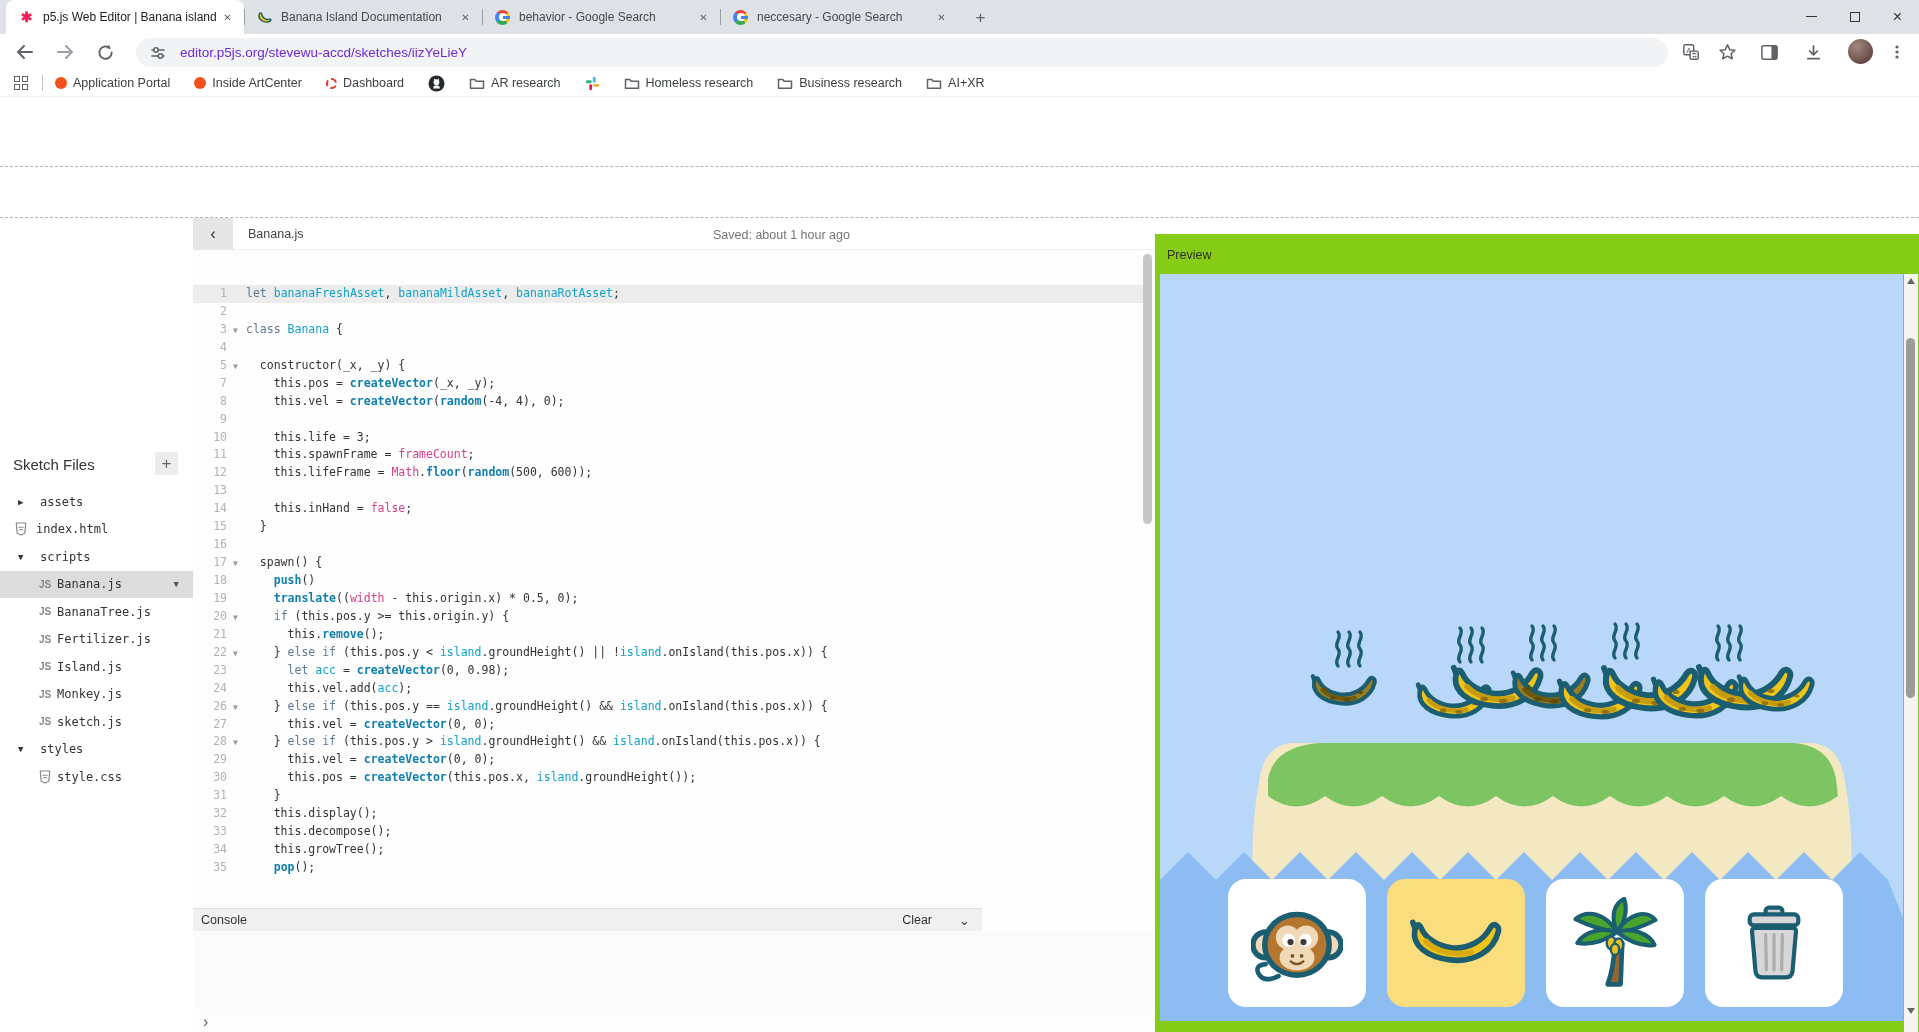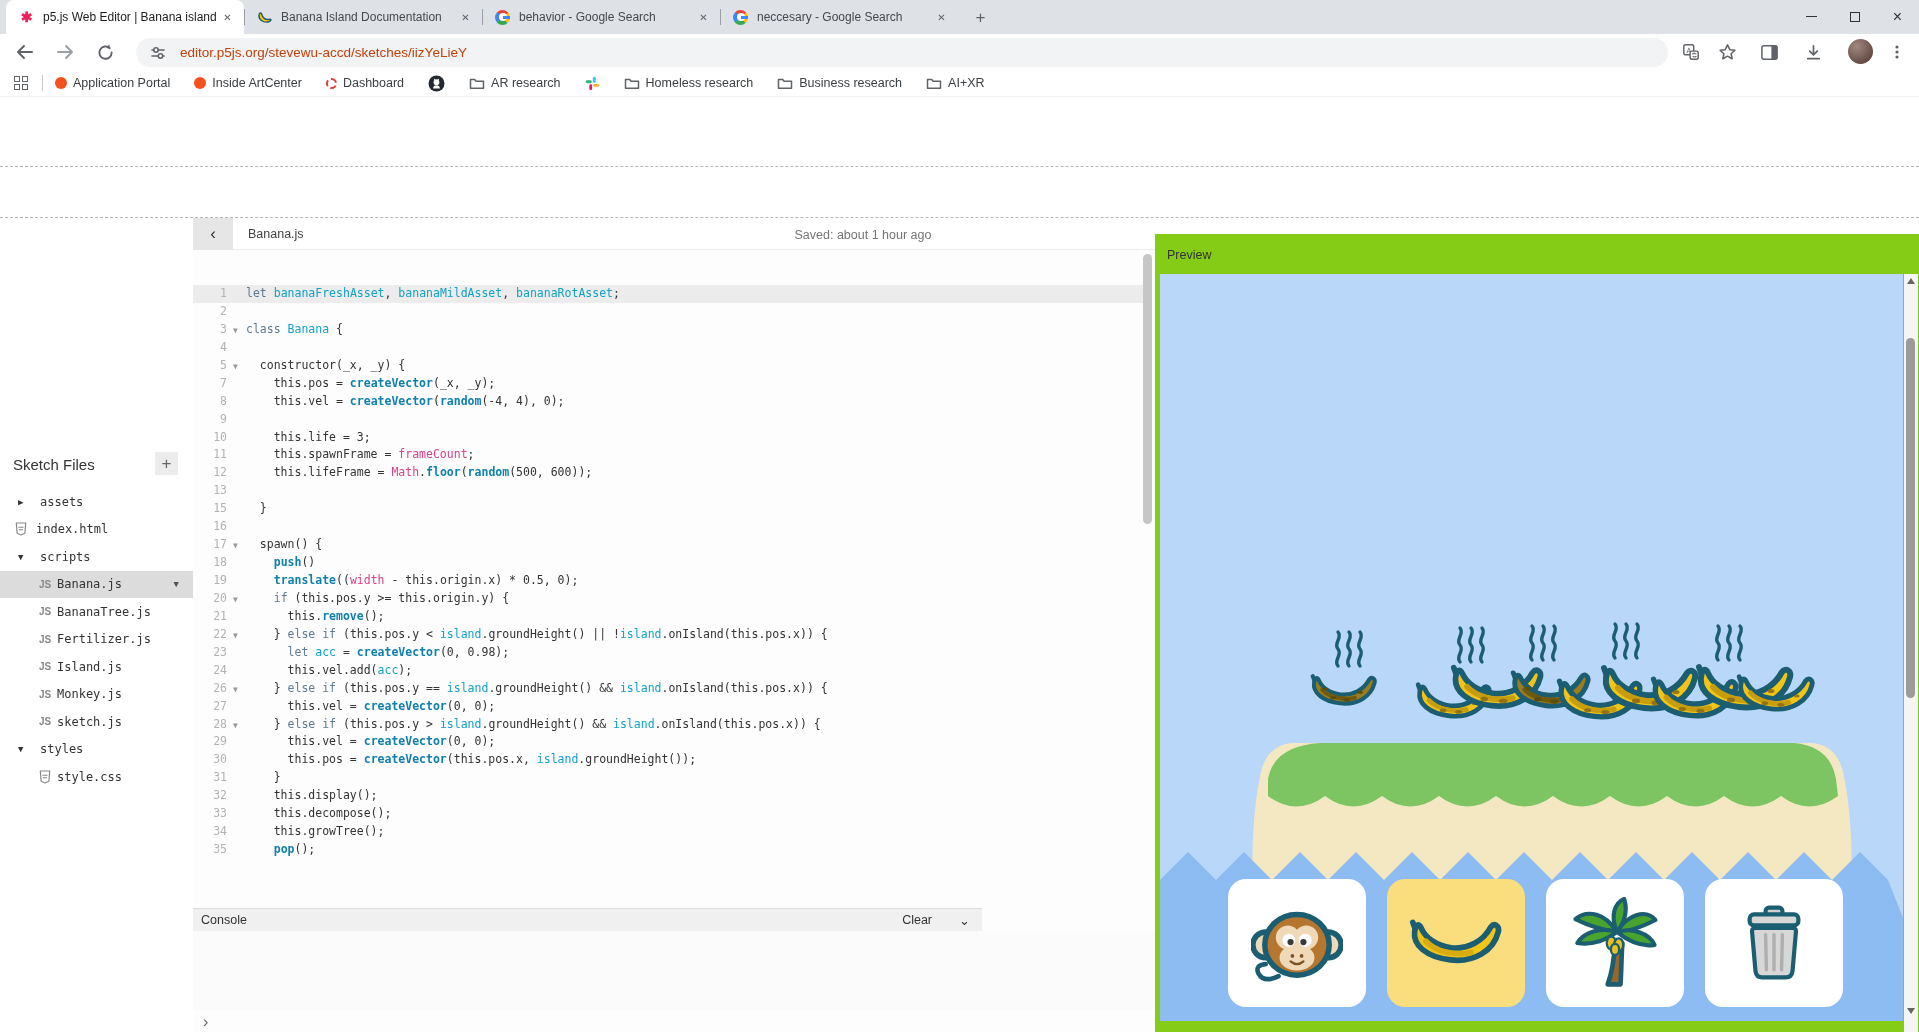--- a/index.html
+++ b/index.html
@@ -23,21 +23,21 @@
   .gicon { position:relative; width:15px; height:15px; border-radius:50%;
            background:conic-gradient(from -40deg,#ea4335 0 90deg,#fbbc05 90deg 180deg,#34a853 180deg 270deg,#4285f4 270deg 360deg); }
   .gicon::after { content:""; position:absolute; left:3.5px; top:3.5px; width:8px; height:8px; background:#fff; border-radius:50%; }
   .gicon::before { content:""; position:absolute; right:0; top:6px; width:7px; height:3px; background:#4285f4; z-index:2; }
 
   
   .urlbar { position:absolute; left:0; top:34px; width:1919px; height:36px; background:#fff; }
   .nav-ic { position:absolute; top:5px; width:26px; height:26px; display:flex; align-items:center; justify-content:center; color:#5f6368; }
   .urlpill { position:absolute; left:136px; top:4px; width:1532px; height:29px; background:#f1f3f4; border-radius:15px; display:flex; align-items:center; }
   .urlpill .tune { margin-left:14px; }
-  .urltext { margin-left:14px; font-size:13.5px; color:#c2410c; }
+  .urltext { margin-left:14px; font-size:13.5px; color:#6d28d9; }
   .avatar { position:absolute; left:1848px; top:5px; width:25px; height:25px; border-radius:50%; background:radial-gradient(circle at 35% 30%,#a1887f,#4e342e); }
 
   
   .bookmarks { position:absolute; left:0; top:70px; width:1919px; height:27px; background:#fff; display:flex; align-items:center; border-bottom:1px solid #f1f1f1; }
   .bm-grid { width:14px; height:14px; margin-left:14px; display:grid; grid-template-columns:6px 6px; grid-gap:2px; }
   .bm-grid span { width:6px; height:6px; border:1.5px solid #5f6368; }
   .bm-sep { width:1px; height:16px; background:#c7c7c7; margin:0 12px 0 14px; }
   .bm-item { display:flex; align-items:center; margin-right:24px; font-size:12.5px; color:#3c4043; cursor:pointer; }
   .bm-item .bm-ic { margin-right:6px; display:flex; align-items:center; }
   .dot-orange { width:12px; height:12px; border-radius:50%; background:#f4511e; }
@@ -78,21 +78,21 @@
   .f-lb0b { position:absolute; left:36px; }
   .f-lb1 { position:absolute; left:57px; }
   .f-menu { position:absolute; right:14px; font-size:9px; color:#555; }
   .js-badge { font-size:10px; font-weight:bold; color:#888; font-family:"Liberation Sans",sans-serif; }
 
   
   .editor { position:absolute; left:193px; top:218px; width:962px; height:814px; background:#fdfdfd; }
   .ed-head { position:absolute; left:0; top:0; width:962px; height:32px; background:#fff; border-bottom:1px solid #ededed; }
   .ed-back { position:absolute; left:0; top:0; width:40px; height:32px; background:#e6e6e6; color:#333; font-size:17px; display:flex; align-items:center; justify-content:center; cursor:pointer; }
   .ed-tab { position:absolute; left:55px; top:9px; font-size:12.5px; color:#424242; cursor:pointer; }
-  .saved { position:absolute; left:520px; top:10px; width:300px; text-align:center; font-size:12.5px; color:#757575; }
+  .saved { position:absolute; left:520px; top:10px; width:300px; text-align:left; font-size:12.5px; color:#757575; }
   .code-lines { position:absolute; left:0; top:67px; width:950px; font-family:"DejaVu Sans Mono", monospace; font-size:11.5px; }
   .cl { position:relative; height:17.95px; line-height:17.95px; white-space:pre; }
   .cl.active-line { background:#ececec; }
   .ln { display:inline-block; width:40px; padding-right:6px; text-align:right; color:#b2b2b2; }
   .fold { display:inline-block; width:13px; font-size:8px; color:#999; }
   .ct { }
   .tok-k { color:#5e7a94; }
   .tok-v { color:#12a1c7;margin-top:27px; }
   .tok-f { color:#0f7fae; font-weight:bold; }
   .tok-a { color:#d9418a; }
@@ -472,20 +472,21 @@
         <div class="cl"><span class="ln">3</span><span class="fold">▼</span><span class="ct"><span class="tok-k">class</span><span class="tok-t"> </span><span class="tok-v">Banana</span><span class="tok-t"> {</span></span></div>
         <div class="cl"><span class="ln">4</span><span class="fold"> </span><span class="ct"></span></div>
         <div class="cl"><span class="ln">5</span><span class="fold">▼</span><span class="ct"><span class="tok-t">  constructor(_x, _y) {</span></span></div>
         <div class="cl"><span class="ln">7</span><span class="fold"> </span><span class="ct"><span class="tok-t">    this.pos = </span><span class="tok-f">createVector</span><span class="tok-t">(_x, _y);</span></span></div>
         <div class="cl"><span class="ln">8</span><span class="fold"> </span><span class="ct"><span class="tok-t">    this.vel = </span><span class="tok-f">createVector</span><span class="tok-t">(</span><span class="tok-f">random</span><span class="tok-t">(-4, 4), 0);</span></span></div>
         <div class="cl"><span class="ln">9</span><span class="fold"> </span><span class="ct"></span></div>
         <div class="cl"><span class="ln">10</span><span class="fold"> </span><span class="ct"><span class="tok-t">    this.life = 3;</span></span></div>
         <div class="cl"><span class="ln">11</span><span class="fold"> </span><span class="ct"><span class="tok-t">    this.spawnFrame = </span><span class="tok-a">frameCount</span><span class="tok-t">;</span></span></div>
         <div class="cl"><span class="ln">12</span><span class="fold"> </span><span class="ct"><span class="tok-t">    this.lifeFrame = </span><span class="tok-a">Math</span><span class="tok-t">.</span><span class="tok-f">floor</span><span class="tok-t">(</span><span class="tok-f">random</span><span class="tok-t">(500, 600));</span></span></div>
         <div class="cl"><span class="ln">13</span><span class="fold"> </span><span class="ct"></span></div>
+        <div class="cl"><span class="ln">14</span><span class="fold"> </span><span class="ct"><span class="tok-t">    this.inHand = </span><span class="tok-a">false</span><span class="tok-t">;</span></span></div>
         <div class="cl"><span class="ln">15</span><span class="fold"> </span><span class="ct"><span class="tok-t">  }</span></span></div>
         <div class="cl"><span class="ln">16</span><span class="fold"> </span><span class="ct"></span></div>
         <div class="cl"><span class="ln">17</span><span class="fold">▼</span><span class="ct"><span class="tok-t">  spawn() {</span></span></div>
         <div class="cl"><span class="ln">18</span><span class="fold"> </span><span class="ct"><span class="tok-t">    </span><span class="tok-f">push</span><span class="tok-t">()</span></span></div>
         <div class="cl"><span class="ln">19</span><span class="fold"> </span><span class="ct"><span class="tok-t">    </span><span class="tok-f">translate</span><span class="tok-t">((</span><span class="tok-a">width</span><span class="tok-t"> - this.origin.x) * 0.5, 0);</span></span></div>
         <div class="cl"><span class="ln">20</span><span class="fold">▼</span><span class="ct"><span class="tok-t">    </span><span class="tok-k">if</span><span class="tok-t"> (this.pos.y &gt;= this.origin.y) {</span></span></div>
         <div class="cl"><span class="ln">21</span><span class="fold"> </span><span class="ct"><span class="tok-t">      this.</span><span class="tok-f">remove</span><span class="tok-t">();</span></span></div>
         <div class="cl"><span class="ln">22</span><span class="fold">▼</span><span class="ct"><span class="tok-t">    } </span><span class="tok-k">else</span><span class="tok-t"> </span><span class="tok-k">if</span><span class="tok-t"> (this.pos.y &lt; </span><span class="tok-v">island</span><span class="tok-t">.groundHeight() || !</span><span class="tok-v">island</span><span class="tok-t">.onIsland(this.pos.x)) {</span></span></div>
         <div class="cl"><span class="ln">23</span><span class="fold"> </span><span class="ct"><span class="tok-t">      </span><span class="tok-k">let</span><span class="tok-t"> </span><span class="tok-v">acc</span><span class="tok-t"> = </span><span class="tok-f">createVector</span><span class="tok-t">(0, 0.98);</span></span></div>
         <div class="cl"><span class="ln">24</span><span class="fold"> </span><span class="ct"><span class="tok-t">      this.vel.add(</span><span class="tok-v">acc</span><span class="tok-t">);</span></span></div>

